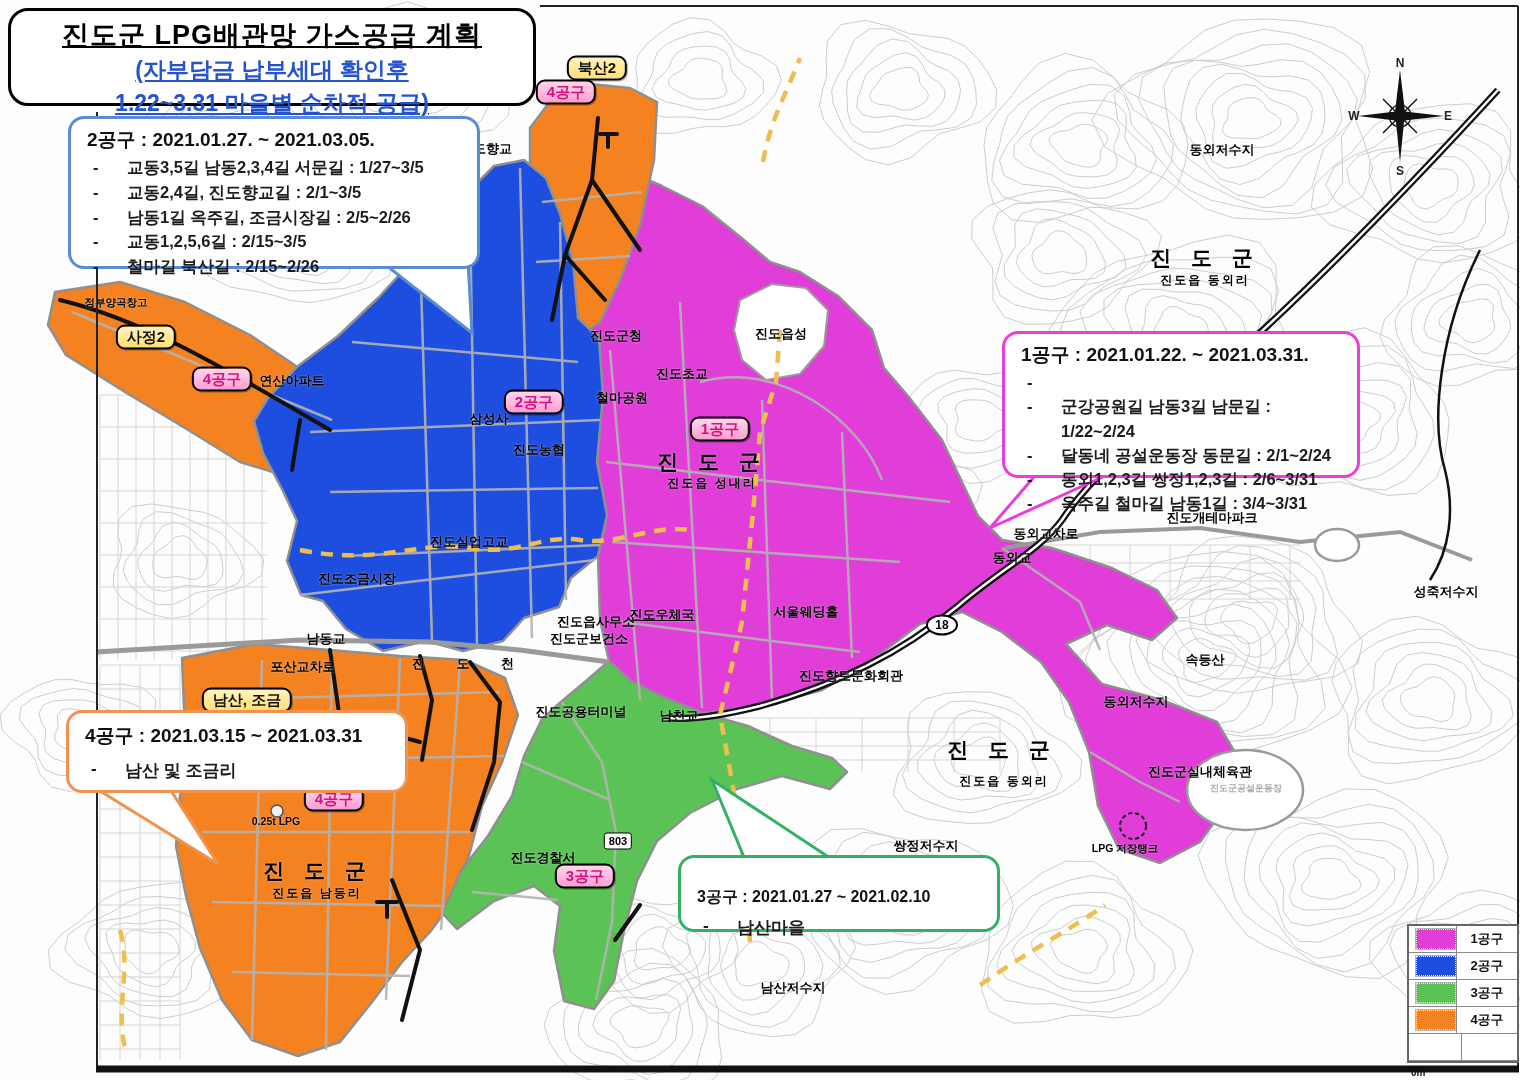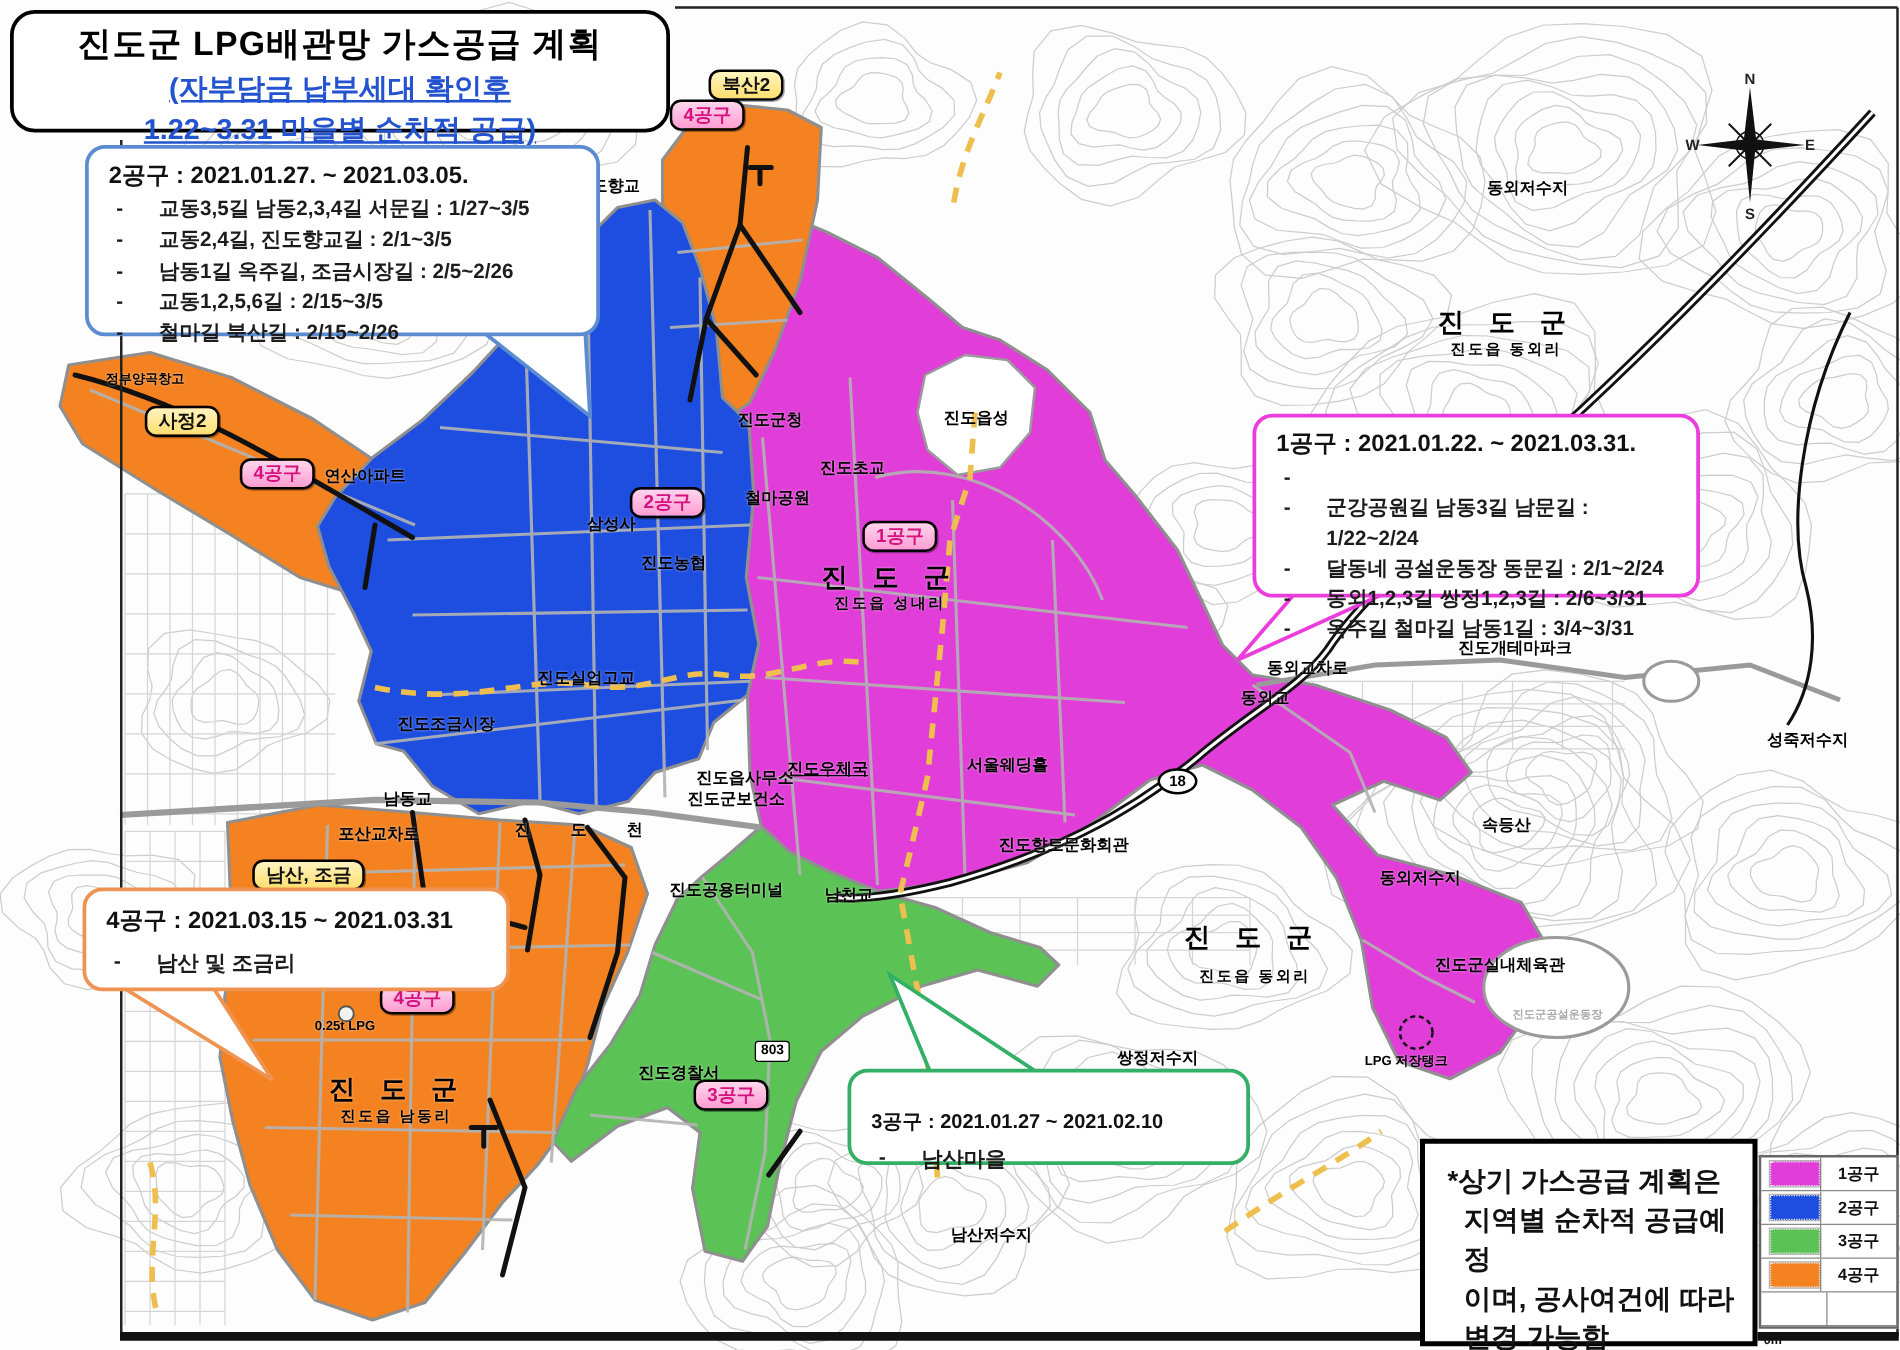--- a/index.html
+++ b/index.html
@@ -5,21 +5,21 @@
   html,body{margin:0;padding:0;background:#fff;}
   body{width:1520px;height:1080px;overflow:hidden;font-family:"Liberation Sans",sans-serif;}
   #stage{position:relative;width:1520px;height:1080px;background:#fdfdfd;}
   #mapsvg{position:absolute;left:0;top:0;}
   
   .callout{position:absolute;background:#fff;border-radius:16px;box-sizing:border-box;}
   .co-head{font-weight:bold;color:#111;}
   .co-item{display:flex;color:#1c1c1c;font-weight:600;}
   .co-dash{width:34px;flex:0 0 34px;text-align:left;padding-left:6px;}
   #titlebox{left:8px;top:8px;width:528px;height:98px;border:3px solid #000;border-radius:20px;text-align:center;padding-top:6px;}
-  #titlebox .t1{font-size:27px;font-weight:bold;color:#000;letter-spacing:1px;}
+  #titlebox .t1{font-size:27px;font-weight:bold;text-decoration:underline;color:#000;letter-spacing:1px;}
   #titlebox .t2{font-size:23px;font-weight:bold;text-decoration:underline;color:#2353cf;margin-top:2px;}
   #box2{left:68px;top:116px;width:412px;height:153px;border:3px solid #5b8bd0;padding:8px 10px 6px 16px;}
   #box2 .co-head{font-size:19px;margin-bottom:2px;}
   #box2 .co-item{font-size:16.5px;line-height:1.5;}
   #box1{left:1002px;top:331px;width:358px;height:147px;border:3px solid #ea3ddb;padding:8px 10px 6px 16px;}
   #box1 .co-head{font-size:19px;margin-bottom:2px;}
   #box1 .co-item{font-size:16.5px;line-height:1.47;}
   #box4{left:66px;top:710px;width:342px;height:83px;border:3px solid #ef9352;padding:10px 10px 6px 16px;}
   #box4 .co-head{font-size:19px;}
   #box4 .co-item{font-size:17px;margin-top:10px;}
@@ -37,21 +37,21 @@
   .lg-empty{height:26px;border-bottom:1px solid #888;display:flex;}
   .lg-empty .lg-cell{border-left:1px solid #888;margin-left:52px;}
   .lg-scale{font-size:10px;font-weight:bold;color:#111;padding:6px 0 0 2px;}
   
   .maplabel{position:absolute;transform:translate(-50%,-50%);white-space:nowrap;color:#000;font-weight:bold;text-shadow:0 0 2px rgba(255,255,255,.6);}
   .ml-sm{font-size:10.5px;}
   .ml-md{font-size:13px;}
   .ml-mdb{font-size:12px;letter-spacing:2px;}
   .ml-lg{font-size:21px;letter-spacing:7px;}
   .ml-sp{font-size:13px;letter-spacing:14px;}
-  .ml-xs{font-size:9px;color:#aaa;text-shadow:none;margin-top:24px;}
+  .ml-xs{font-size:9px;color:#aaa;text-shadow:none;}
   .badge{position:absolute;transform:translate(-50%,-50%);white-space:nowrap;border:2px solid #000;border-radius:9px;font-weight:bold;padding:1px 9px;font-size:15px;box-shadow:1px 1px 0 rgba(0,0,0,.35);}
   .badge.pink{background:linear-gradient(#ffd6ec,#ff9ed3);color:#d4117e;}
   .badge.yellow{background:linear-gradient(#fff3c0,#ffdf70);color:#111;}
   .shield{position:absolute;transform:translate(-50%,-50%);background:#fff;border:2px solid #000;color:#000;font-weight:bold;text-align:center;}
   .shield.ellipse{width:28px;height:17px;border-radius:50%;font-size:12px;line-height:17px;}
   .shield.rect{padding:0 4px;height:15px;border-radius:3px;border-width:1.5px;font-size:11px;line-height:15px;}
   .compass-letter{position:absolute;transform:translate(-50%,-50%);font-size:12px;font-weight:bold;color:#222;}
 </style>
 </head>
 <body>
@@ -529,26 +529,20 @@
   <div id="box3" class="callout">
     <div class="co-head">3공구 : 2021.01.27 ~ 2021.02.10</div>
     <div>
         <div class="co-item">
           <span class="co-dash">-</span>
           <span>남산마을</span>
         </div>
       </div>
   </div>
 
-  <div id="notebox" class="callout">
-    <div class="nline">*상기 가스공급 계획은</div>
-    <div class="nline ind">지역별 순차적 공급예정</div>
-    <div class="nline ind">이며, 공사여건에 따라</div>
-    <div class="nline ind">변경 가능함</div>
-  </div>
 
   <div id="legend">
     <div id="legend-rows">
         <div class="lg-row">
           <span class="lg-sw" style="background: rgb(225, 61, 216);"></span>
           <span class="lg-cell">1공구</span>
         </div>
         <div class="lg-row">
           <span class="lg-sw" style="background: rgb(30, 78, 224);"></span>
           <span class="lg-cell">2공구</span>

